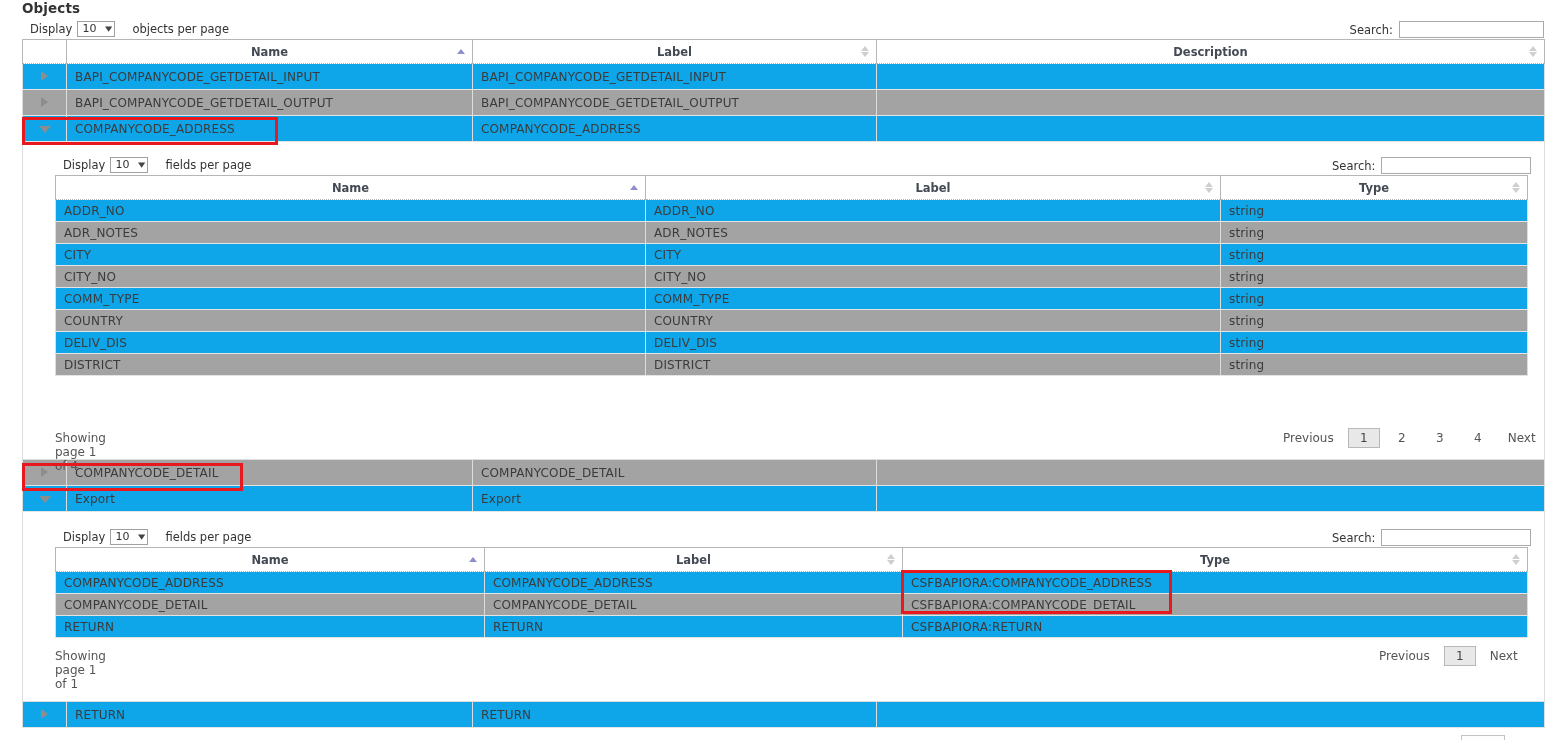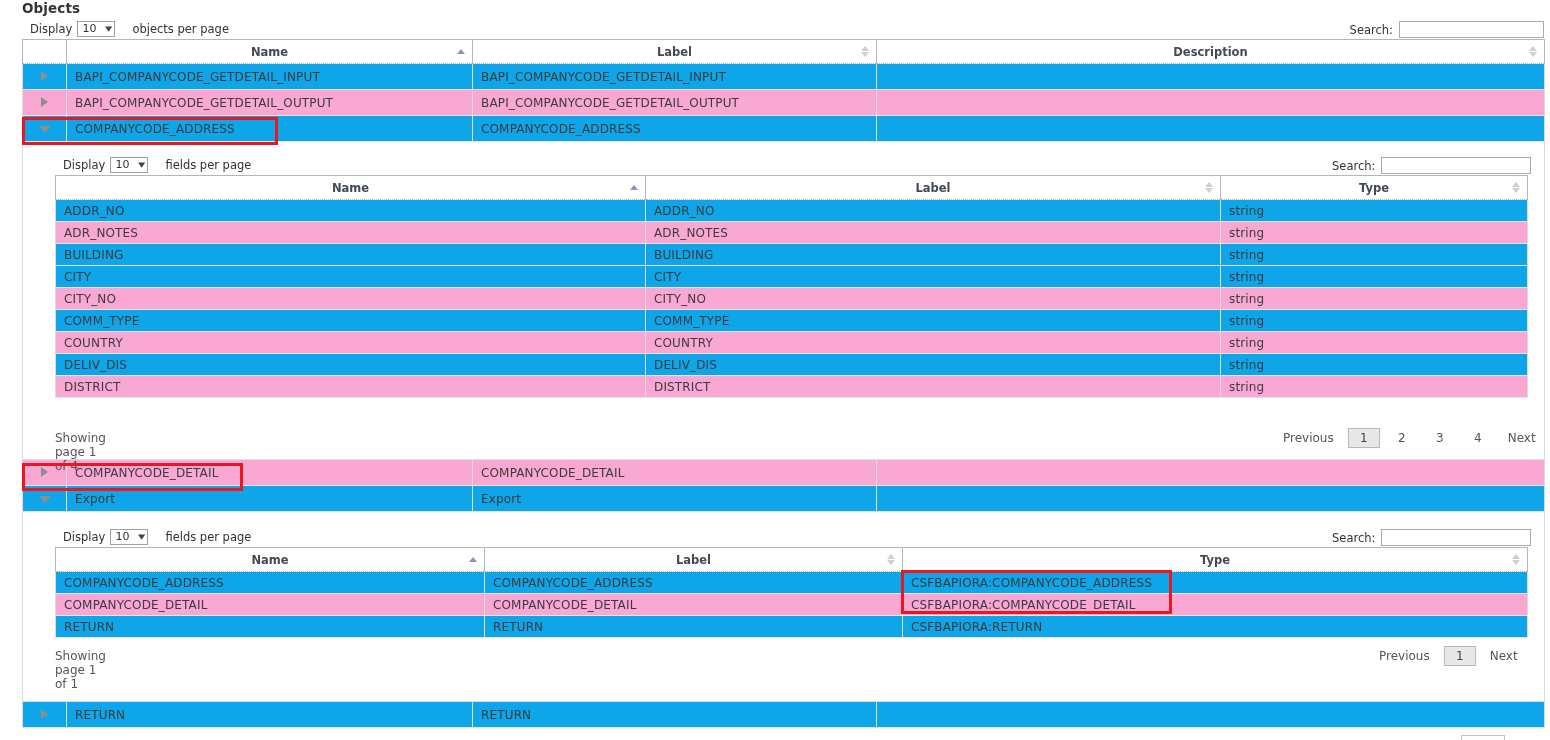--- a/index.html
+++ b/index.html
@@ -111,21 +111,21 @@
     height: 22px;
     padding: 0 0 0 8px;
     color: #3b3b3b;
     font-size: 12px;
     white-space: nowrap;
     overflow: hidden;
     box-sizing: border-box;
     letter-spacing: .15px;
   }
   table.dt tbody tr.odd td { background: #0ea5e9; }
-  table.dt tbody tr.even td { background: #f9a8d4; }
+  table.dt tbody tr.even td { background: #a3a3a3; }
 
   
   .sorticon {
     position: absolute;
     right: 7px;
     top: 50%;
     transform: translateY(-50%);
     width: 9px;
     height: 14px;
     display: flex;
@@ -367,25 +367,20 @@
             <td>ADDR_NO</td>
             <td>ADDR_NO</td>
             <td>string</td>
           </tr>
           <tr class="even">
             <td>ADR_NOTES</td>
             <td>ADR_NOTES</td>
             <td>string</td>
           </tr>
           <tr class="odd">
-            <td>BUILDING</td>
-            <td>BUILDING</td>
-            <td>string</td>
-          </tr>
-          <tr class="odd">
             <td>CITY</td>
             <td>CITY</td>
             <td>string</td>
           </tr>
           <tr class="even">
             <td>CITY_NO</td>
             <td>CITY_NO</td>
             <td>string</td>
           </tr>
           <tr class="odd">

